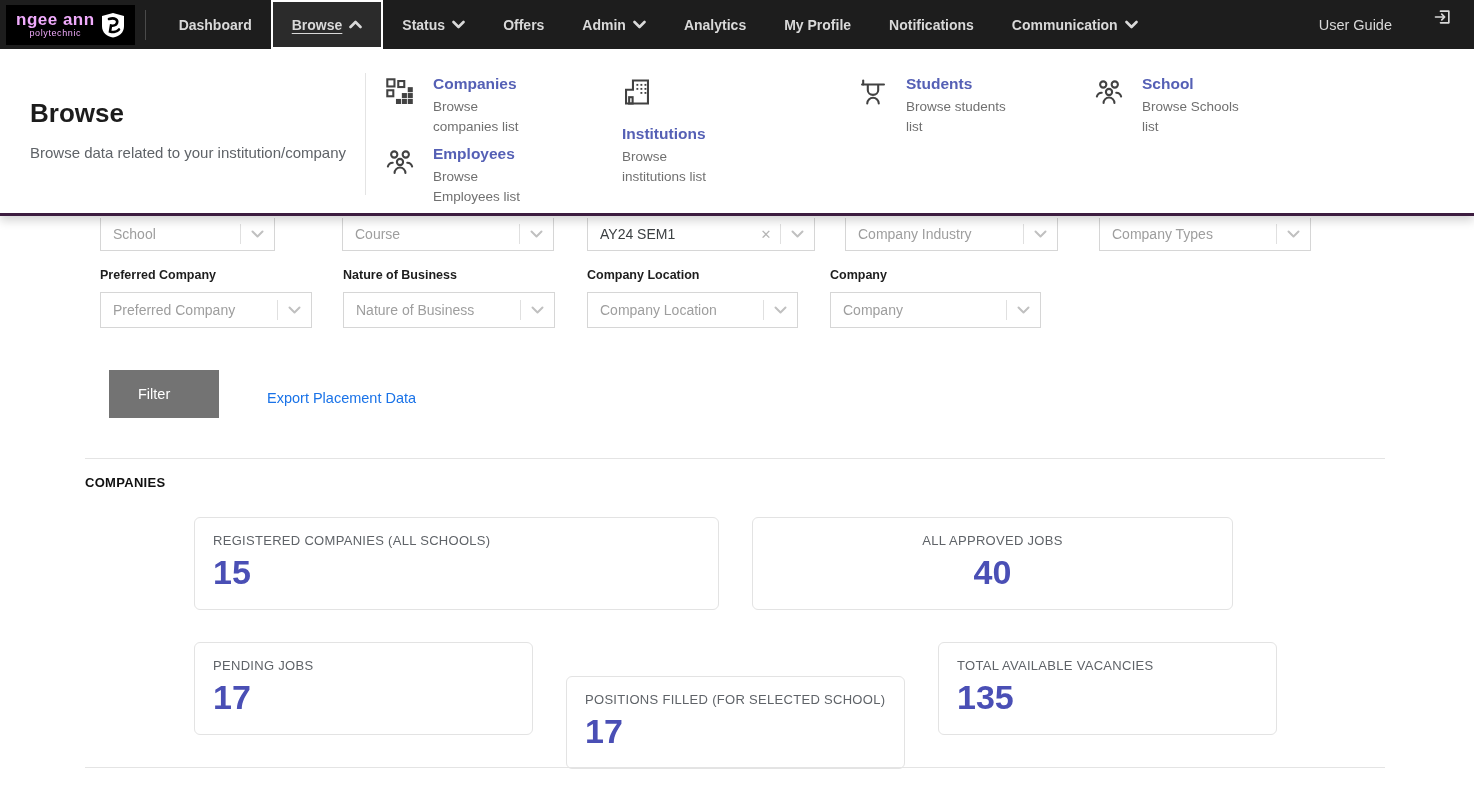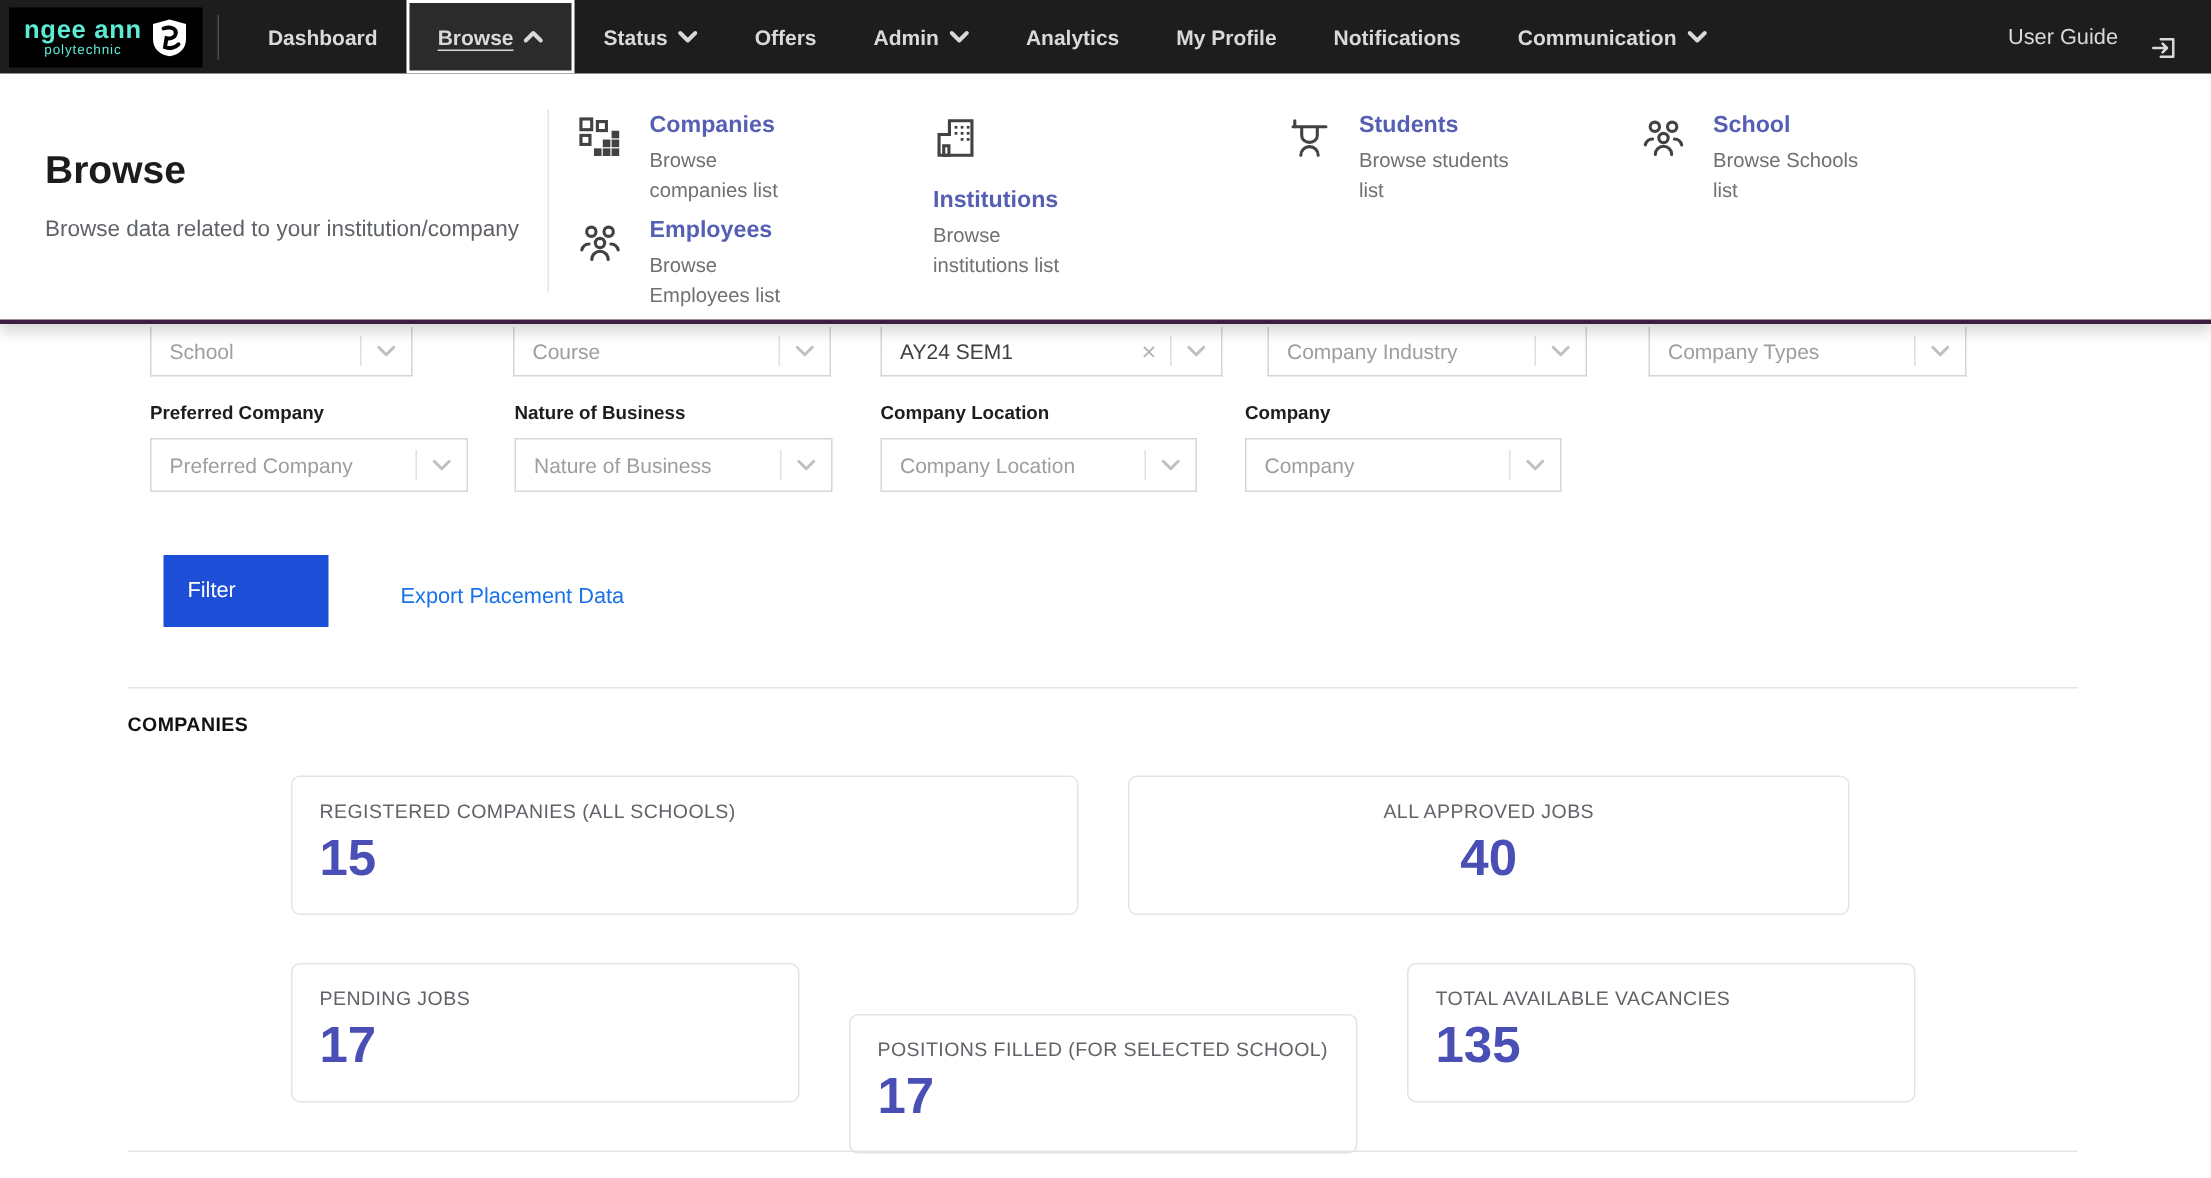--- a/index.html
+++ b/index.html
@@ -3,30 +3,30 @@
 <meta charset="utf-8">
 <style>
   * { margin:0; padding:0; box-sizing:border-box; }
   html,body { width:1474px; height:785px; background:#fff; font-family:"Liberation Sans", sans-serif; overflow:hidden; }
   .stage { position:relative; width:1474px; height:785px; background:#fff; }
 
   
   .navbar { position:absolute; top:0; left:0; width:1474px; height:49px; background:#1d1d1d;
             display:flex; align-items:center; padding:0 14px 0 6px; z-index:20; }
   .logo-box { background:#000; height:40px; padding:4px 10px 4px 10px; display:flex; align-items:center; gap:6px; }
-  .logo-text { color:#5eead4; text-align:center; line-height:1; }
+  .logo-text { color:#f0abfc; text-align:center; line-height:1; }
   .logo-line1 { font-size:17px; font-weight:700; letter-spacing:.5px; }
   .logo-line2 { font-size:9px; letter-spacing:.6px; margin-top:1px; }
   .logo-mark { width:24px; height:26px; }
   .nav-sep { width:1px; height:30px; background:#4a4a4a; margin:0 14px 0 10px; }
   .nav-item { height:49px; display:flex; align-items:center; gap:7px; padding:0 19px;
               color:#d9d9d9; font-size:14px; font-weight:700; cursor:pointer; white-space:nowrap; }
   .nav-item.active { border:2px solid #fff; background:#2b2b2b; }
   .nav-item.active .nav-label { text-decoration:underline; text-underline-offset:3px; }
-  .nav-right { margin-left:auto; display:flex; align-items:flex-end; gap:0; }
+  .nav-right { margin-left:auto; display:flex; align-items:flex-start; gap:20px; }
   .nav-right .nav-item { padding:0 14px; font-weight:400; font-size:14.5px; }
   .chev { width:13px; height:9px; }
   .chev polyline { fill:none; stroke:#d9d9d9; stroke-width:2.6; stroke-linecap:round; stroke-linejoin:round; }
   .logout-btn { width:34px; height:34px; display:flex; align-items:center; justify-content:center; cursor:pointer; }
 
   
   .panel { position:absolute; top:49px; left:0; width:1474px; height:167px; background:#fff;
            border-bottom:3px solid #3d1d40; box-shadow:0 5px 9px rgba(0,0,0,.16); z-index:10; }
   .panel-title { position:absolute; left:30px; top:49px; font-size:26px; font-weight:700; color:#1c1c1c; }
   .panel-subtitle { position:absolute; left:30px; top:95px; font-size:15px; color:#5f6368; }
@@ -44,23 +44,23 @@
   .sel-row1 { top:218px; height:33px; border-top:none; }
   .sel-row2 { top:292px; height:36px; }
   .sel-text { flex:1; padding:0 12px; font-size:14px; color:#9e9e9e; white-space:nowrap; overflow:hidden; }
   .sel-text.value { color:#3c4043; }
   .sel-clear { width:28px; text-align:center; color:#b5b5b5; font-size:13px; }
   .sel-caret { width:34px; height:60%; border-left:1px solid #e0e0e0; display:flex; align-items:center; justify-content:center; }
   .sel-caret svg { width:13px; height:8px; }
   .sel-caret polyline { fill:none; stroke:#c0c0c0; stroke-width:2; stroke-linecap:round; stroke-linejoin:round; }
   .fld-label { position:absolute; top:268px; font-size:12.5px; font-weight:700; color:#1d1d1d; }
 
-  .btn-filter { position:absolute; left:109px; top:370px; width:110px; height:48px; background:#1d4ed8;
+  .btn-filter { position:absolute; left:109px; top:370px; width:110px; height:48px; background:#737373;
                 color:#fff; font-size:14.5px; font-family:"Liberation Sans",sans-serif;
-                border:none; text-align:left; padding-left:16px; cursor:pointer; }
+                border:none; text-align:left; padding-left:29px; cursor:pointer; }
   .link-export { position:absolute; left:267px; top:390px; font-size:14.5px; color:#1a73e8; cursor:pointer; }
 
   
   .hr { position:absolute; left:85px; width:1300px; height:1px; background:#e4e4e4; }
   .section-heading { position:absolute; left:85px; top:475px; font-size:13px; font-weight:700;
                      color:#111; letter-spacing:.3px; }
   .card { position:absolute; height:93px; border:1px solid #e3e3e3; border-radius:6px; background:#fff; padding:15px 18px; }
   .card-label { font-size:13px; color:#5f6368; letter-spacing:.3px; }
   .card-value { font-size:34px; font-weight:700; color:#4a4fb5; margin-top:7px; line-height:1; }
 </style>

